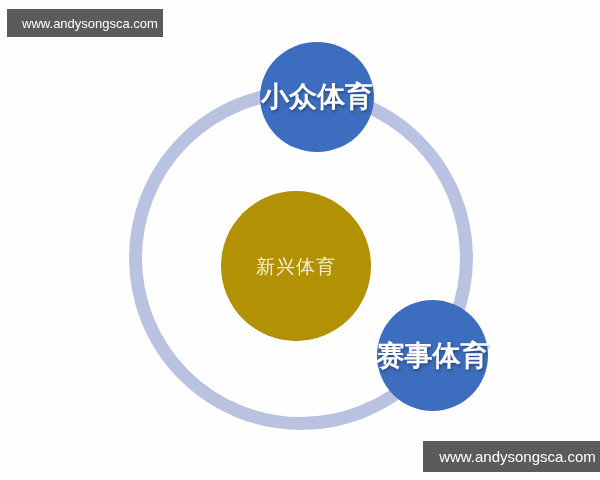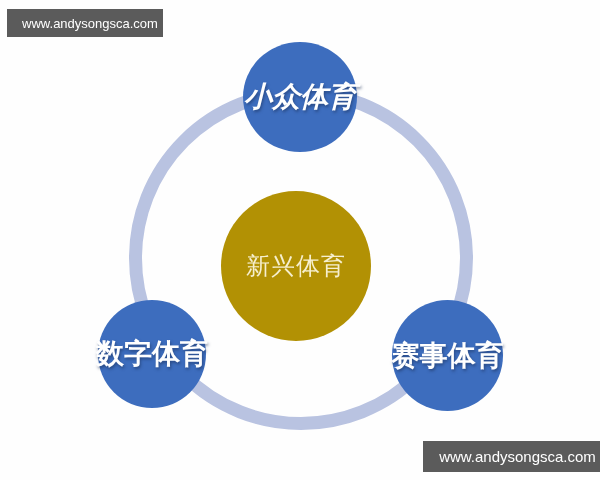--- a/index.html
+++ b/index.html
@@ -38,47 +38,46 @@
     background: var(--center_fill, #b29104);
     z-index: 2;
     display: flex;
     flex-direction: column;
     align-items: center;
     justify-content: center;
     text-align: center;
   }
   .center-node .line {
     color: var(--center_text, #f6efcf);
-    font-size: 24px;
+    font-size: 19px;
     line-height: 31px;
     letter-spacing: 1px;
     white-space: nowrap;
-    font-family: Liberation Serif, serif;
   }
   
   .node {
     position: absolute;
     border-radius: 50%;
     background: var(--node_fill, #3d6dbe);
     z-index: 3;
     display: flex;
     align-items: center;
     justify-content: center;
   }
   .node .label {
     color: var(--node_text, #ffffff);
     font-size: 28px;
     font-weight: bold;
     letter-spacing: 0px;
     white-space: nowrap;
     text-shadow: 1px 2px 3px rgba(25, 45, 85, 0.55);
   }
-  .node-top          { left: 243px; top: 42px;  width: 114px; height: 110px; font-style: italic; }
+  .node-top          { left: 260px; top: 42px;  width: 114px; height: 110px; }
   .node-bottom-left  { left: 98px;  top: 300px; width: 108px; height: 108px; }
-  .node-bottom-right { left: 392px; top: 300px; width: 111px; height: 111px; text-align: right; }
+  .node-bottom-right { left: 377px; top: 300px; width: 111px; height: 111px; text-align: right; }
   
   .watermark {
     position: absolute;
     background: var(--watermark_bg, #5b5b5b);
     color: #ffffff;
     display: flex;
     align-items: center;
     justify-content: center;
     z-index: 4;
     white-space: nowrap;
@@ -109,23 +108,20 @@
   <div class="ring"></div>
 
   <div class="center-node">
     <span class="line">新兴体育</span>
   </div>
 
   <div class="node node-top">
     <span class="label">小众体育</span>
   </div>
 
-  <div class="node node-bottom-left">
-    <span class="label">数字体育</span>
-  </div>
 
   <div class="node node-bottom-right">
     <span class="label">赛事体育</span>
   </div>
 
   <div class="watermark watermark-bottom">www.andysongsca.com</div>
 
 </div>
 
 </body></html>

